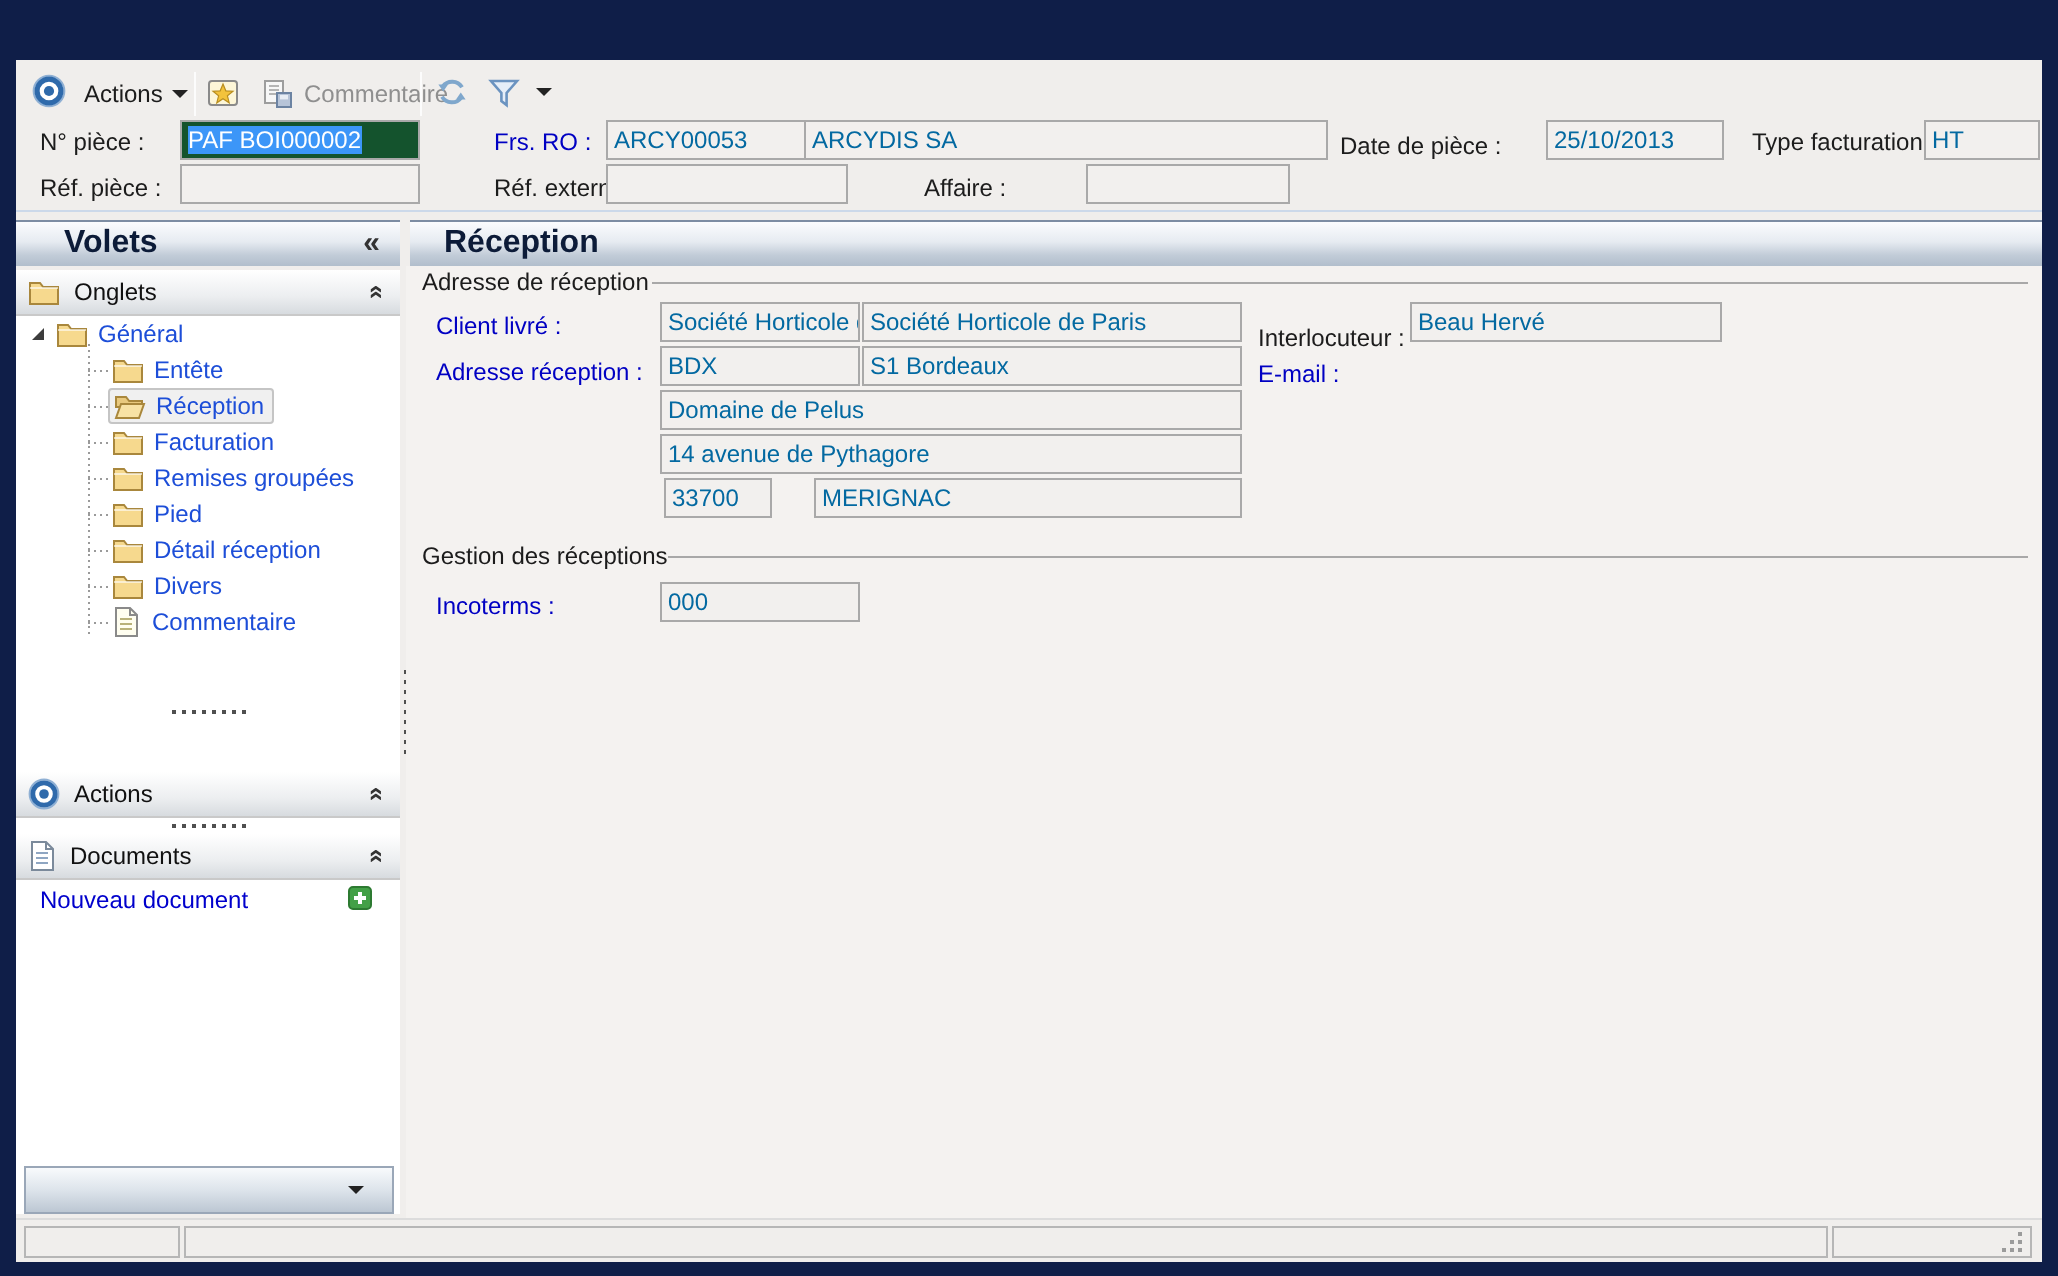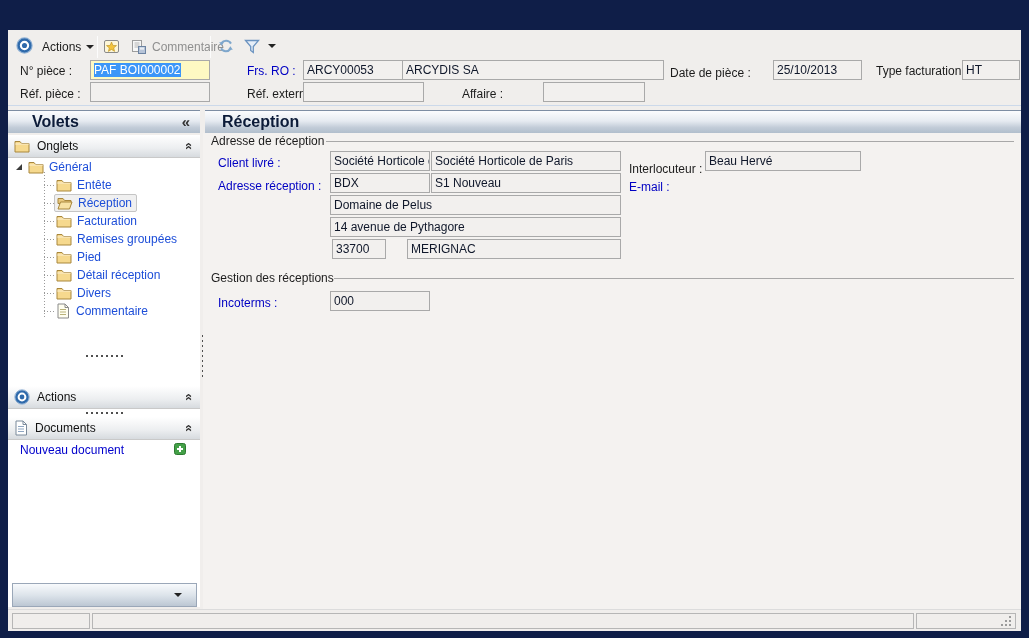--- a/index.html
+++ b/index.html
@@ -4,22 +4,22 @@
 <style>
   * { margin:0; padding:0; box-sizing:border-box; }
   body { font-family:"Liberation Sans", sans-serif; }
   .canvas { position:relative; width:1029px; height:638px; background:#0f1e48; overflow:hidden; }
   .window { position:absolute; left:8px; top:30px; width:1013px; height:601px; background:#f0eeec; }
 
   .abs { position:absolute; }
   .lbl { position:absolute; font-size:12px; color:#1c1c1c; white-space:nowrap; }
   .lbl.bl { color:#0000c3; }
   .fld { position:absolute; height:20px; background:#f2f0ee; border:1px solid #a9a9a9;
-         font-size:12px; color:#0f172a; padding:2px 3px 0 3px; overflow:hidden; white-space:nowrap; }
-  .fld.white { background:#fef9c3; color:#000; }
+         font-size:12px; color:#0369a1; padding:2px 3px 0 3px; overflow:hidden; white-space:nowrap; }
+  .fld.white { background:#14532d; color:#000; }
   .sel { background:#3c96f8; color:#fff; }
 
   
   .tbtn { position:absolute; font-size:12px; color:#1c1c1c; display:flex; align-items:center; gap:5px; }
   .tbtn.disabled { color:#8f8f8f; }
   .tsep { position:absolute; width:1px; background:#c6c6c6; border-right:1px solid #fcfcfc; }
   .caret { width:0; height:0; border-left:4px solid transparent; border-right:4px solid transparent; border-top:4px solid #222; display:inline-block; }
 
   
   .titlebar { position:absolute; height:23px; border-top:1px solid #7d8da3;
@@ -301,21 +301,21 @@
   <div class="groupline" style="left:326px;top:141px;width:688px"></div>
 
   <span class="lbl bl" style="left:218px;top:156px">Client livré :</span>
   <div class="fld" style="left:330px;top:151px;width:100px">Société Horticole d</div>
   <div class="fld" style="left:431px;top:151px;width:190px">Société Horticole de Paris</div>
   <span class="lbl" style="left:629px;top:162px">Interlocuteur :</span>
   <div class="fld" style="left:705px;top:151px;width:156px">Beau Hervé</div>
 
   <span class="lbl bl" style="left:218px;top:179px">Adresse réception :</span>
   <div class="fld" style="left:330px;top:173px;width:100px">BDX</div>
-  <div class="fld" style="left:431px;top:173px;width:190px">S1 Nouveau</div>
+  <div class="fld" style="left:431px;top:173px;width:190px">S1 Bordeaux</div>
   <span class="lbl bl" style="left:629px;top:180px">E-mail :</span>
 
   <div class="fld" style="left:330px;top:195px;width:291px">Domaine de Pelus</div>
   <div class="fld" style="left:330px;top:217px;width:291px">14 avenue de Pythagore</div>
   <div class="fld" style="left:332px;top:239px;width:54px">33700</div>
   <div class="fld" style="left:407px;top:239px;width:214px">MERIGNAC</div>
 
   <span class="grouplbl" style="left:211px;top:271px">Gestion des réceptions</span>
   <div class="groupline" style="left:334px;top:278px;width:680px"></div>
 

